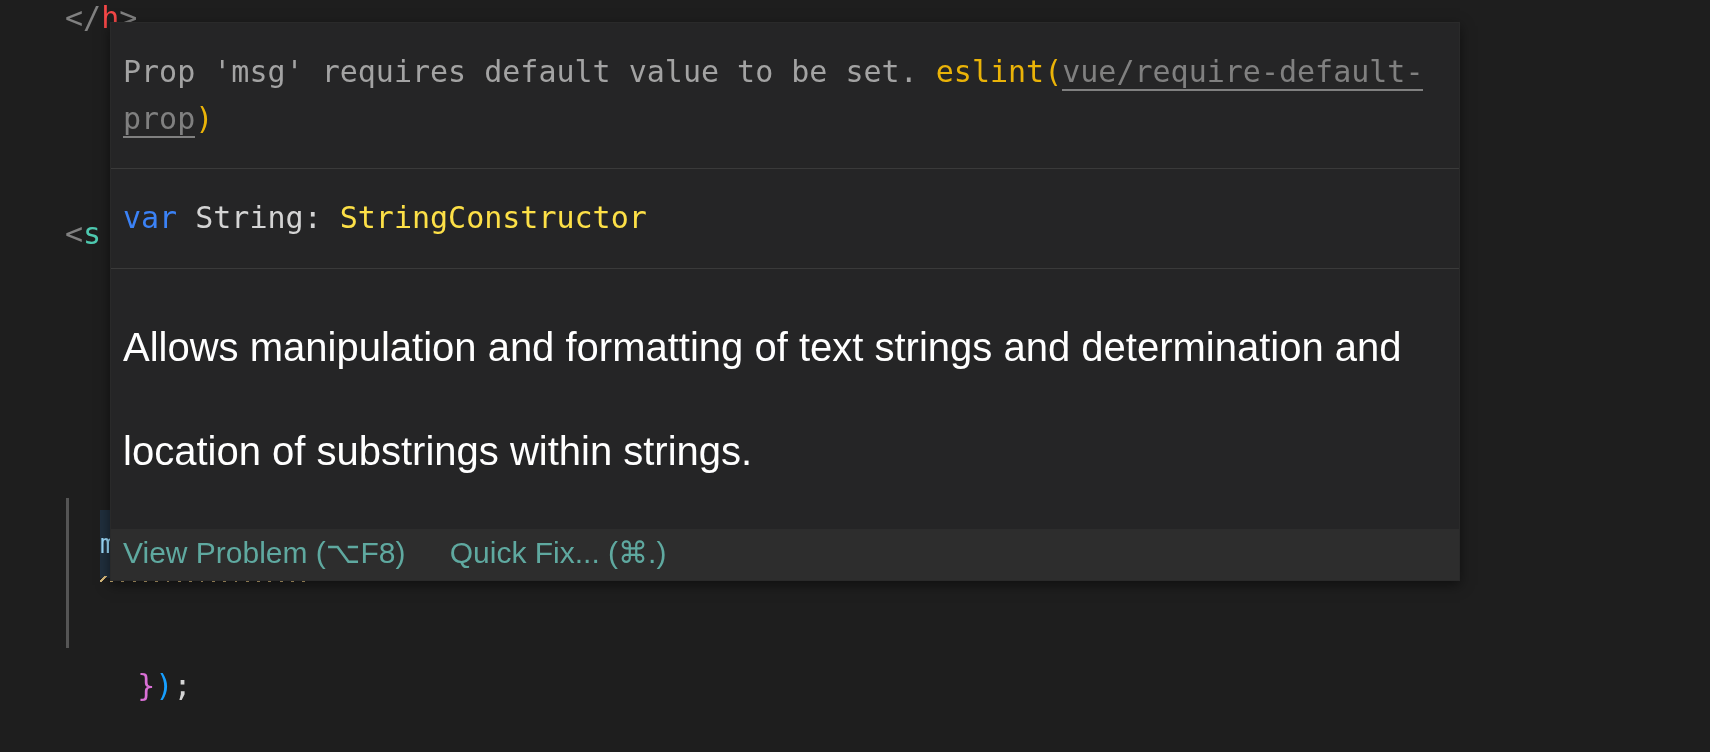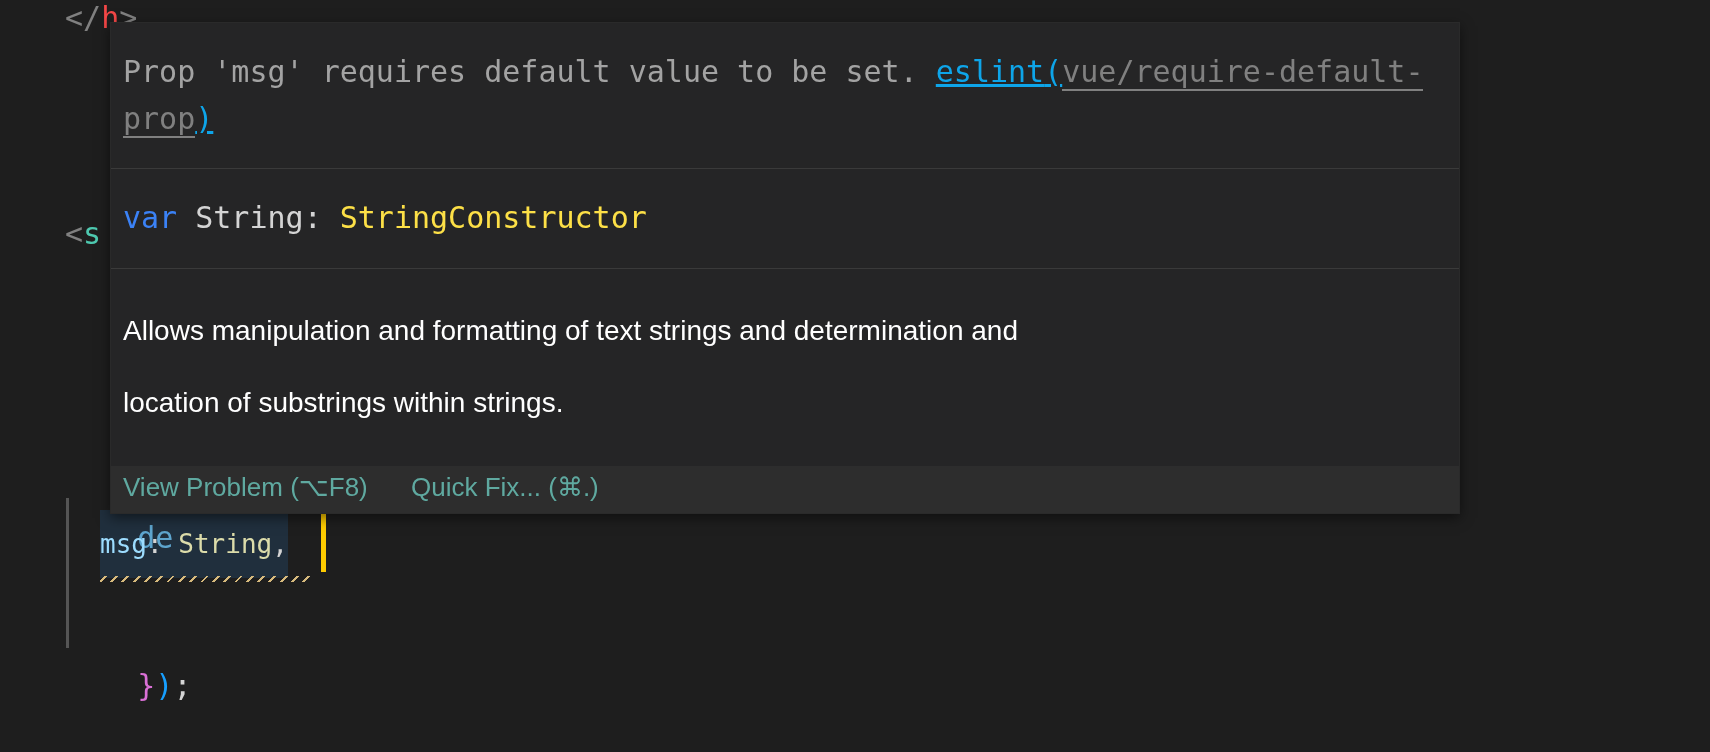--- a/index.html
+++ b/index.html
@@ -92,36 +92,36 @@
     font-size: 30px;
   }
   .hover-section {
     padding: 26px 12px 26px 12px;
     line-height: 1.55;
   }
   .hover-sep {
     border-top: 1px solid #3a3a3a;
   }
   .hover-eslint-msg { color: #a3a3a3; }
-  .hover-eslint-src { color: #0ea5e9; text-decoration: underline; }
+  .hover-eslint-src { color: #eab308; }
   .hover-eslint-link { color: #808080; border-bottom: 2px solid #808080; }
   .code-kw { color: #3b82f6; }
   .code-name { color: #d4d4d4; }
   .code-type { color: #fde047; }
   .doc-text {
     font-family: -apple-system, 'Segoe UI', sans-serif;
     color: #ffffff;
-    font-size: 28px;
+    font-size: 40px;
     line-height: 2.6;
   }
   .hover-actions {
     background: #2d2d2d;
     padding: 6px 12px 10px 12px;
     font-family: -apple-system, 'Segoe UI', sans-serif;
-    font-size: 26px;
+    font-size: 30px;
     color: #5fa9a0;
   }
   .hover-action {
     display: inline-block;
     margin-right: 36px;
   }
 </style>
 </head>
 <body>
 

